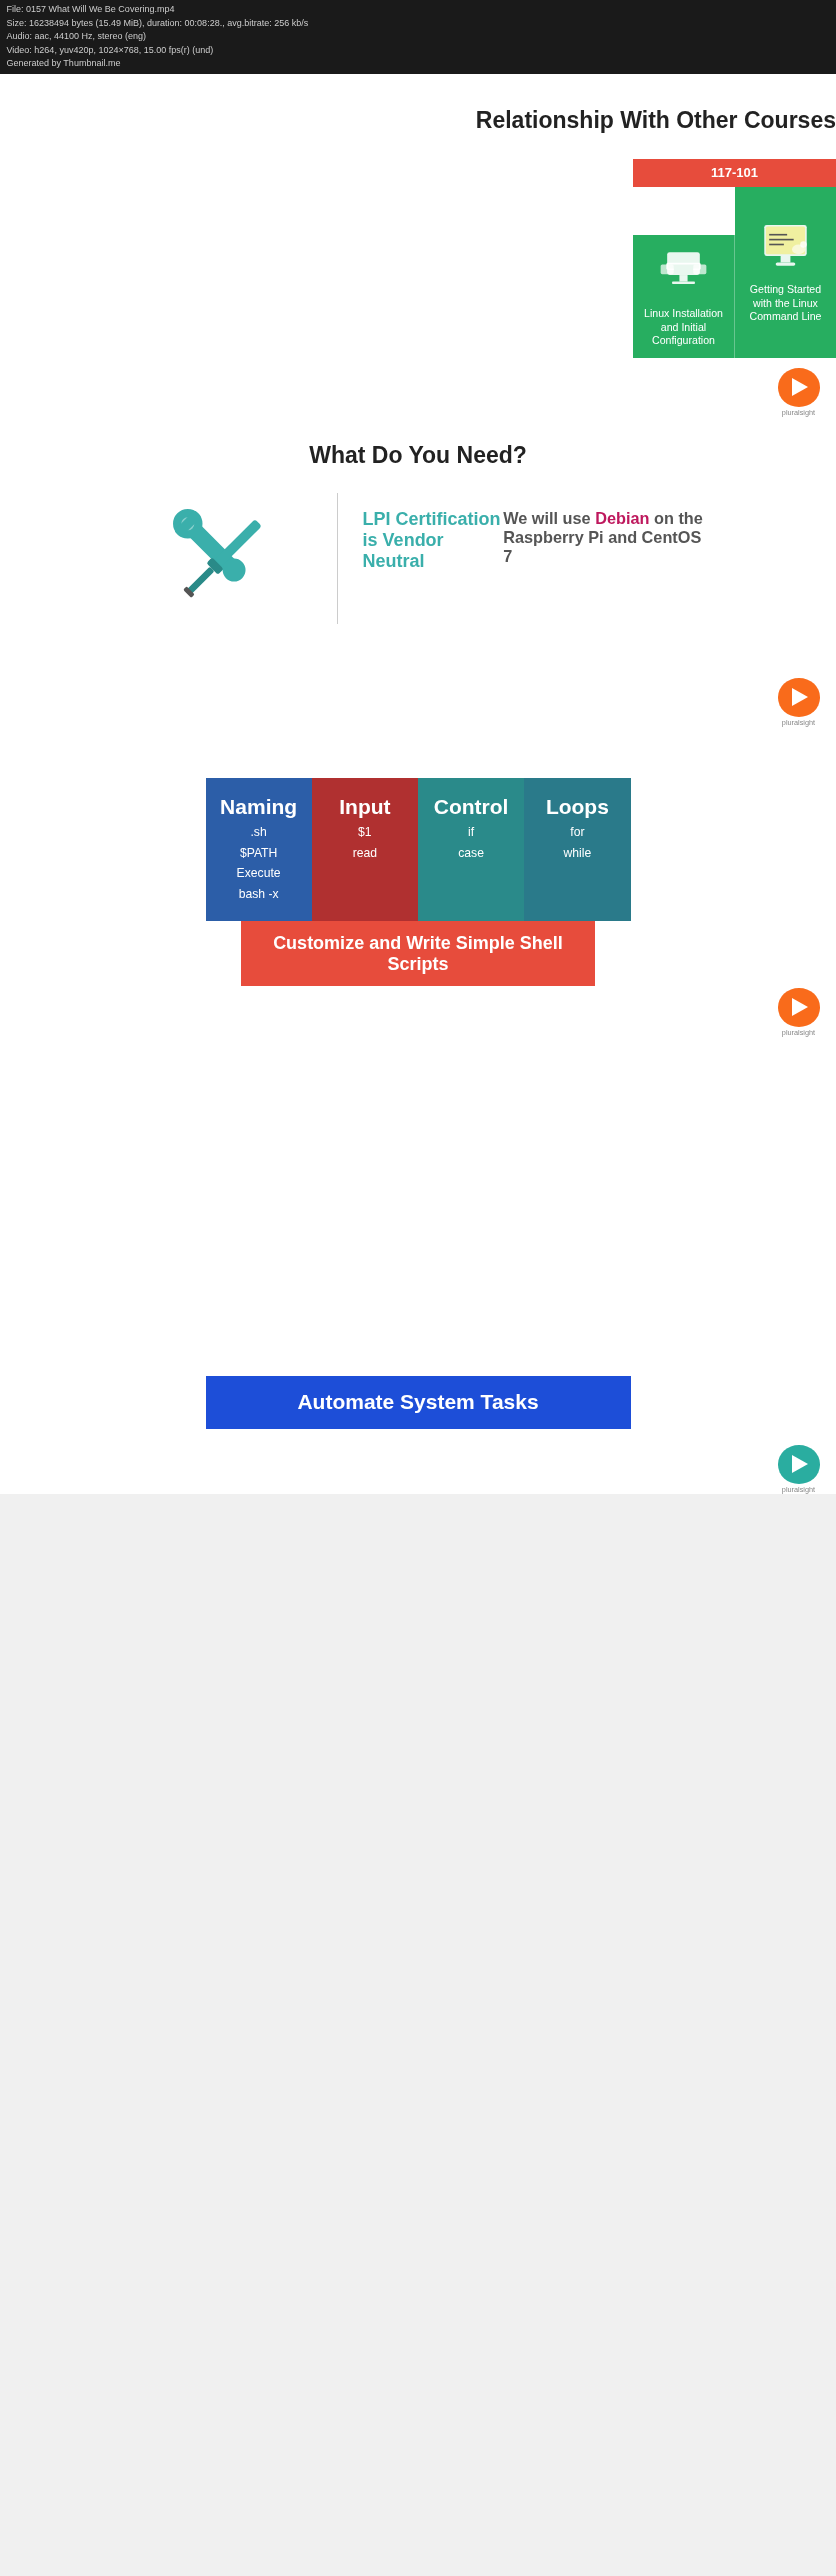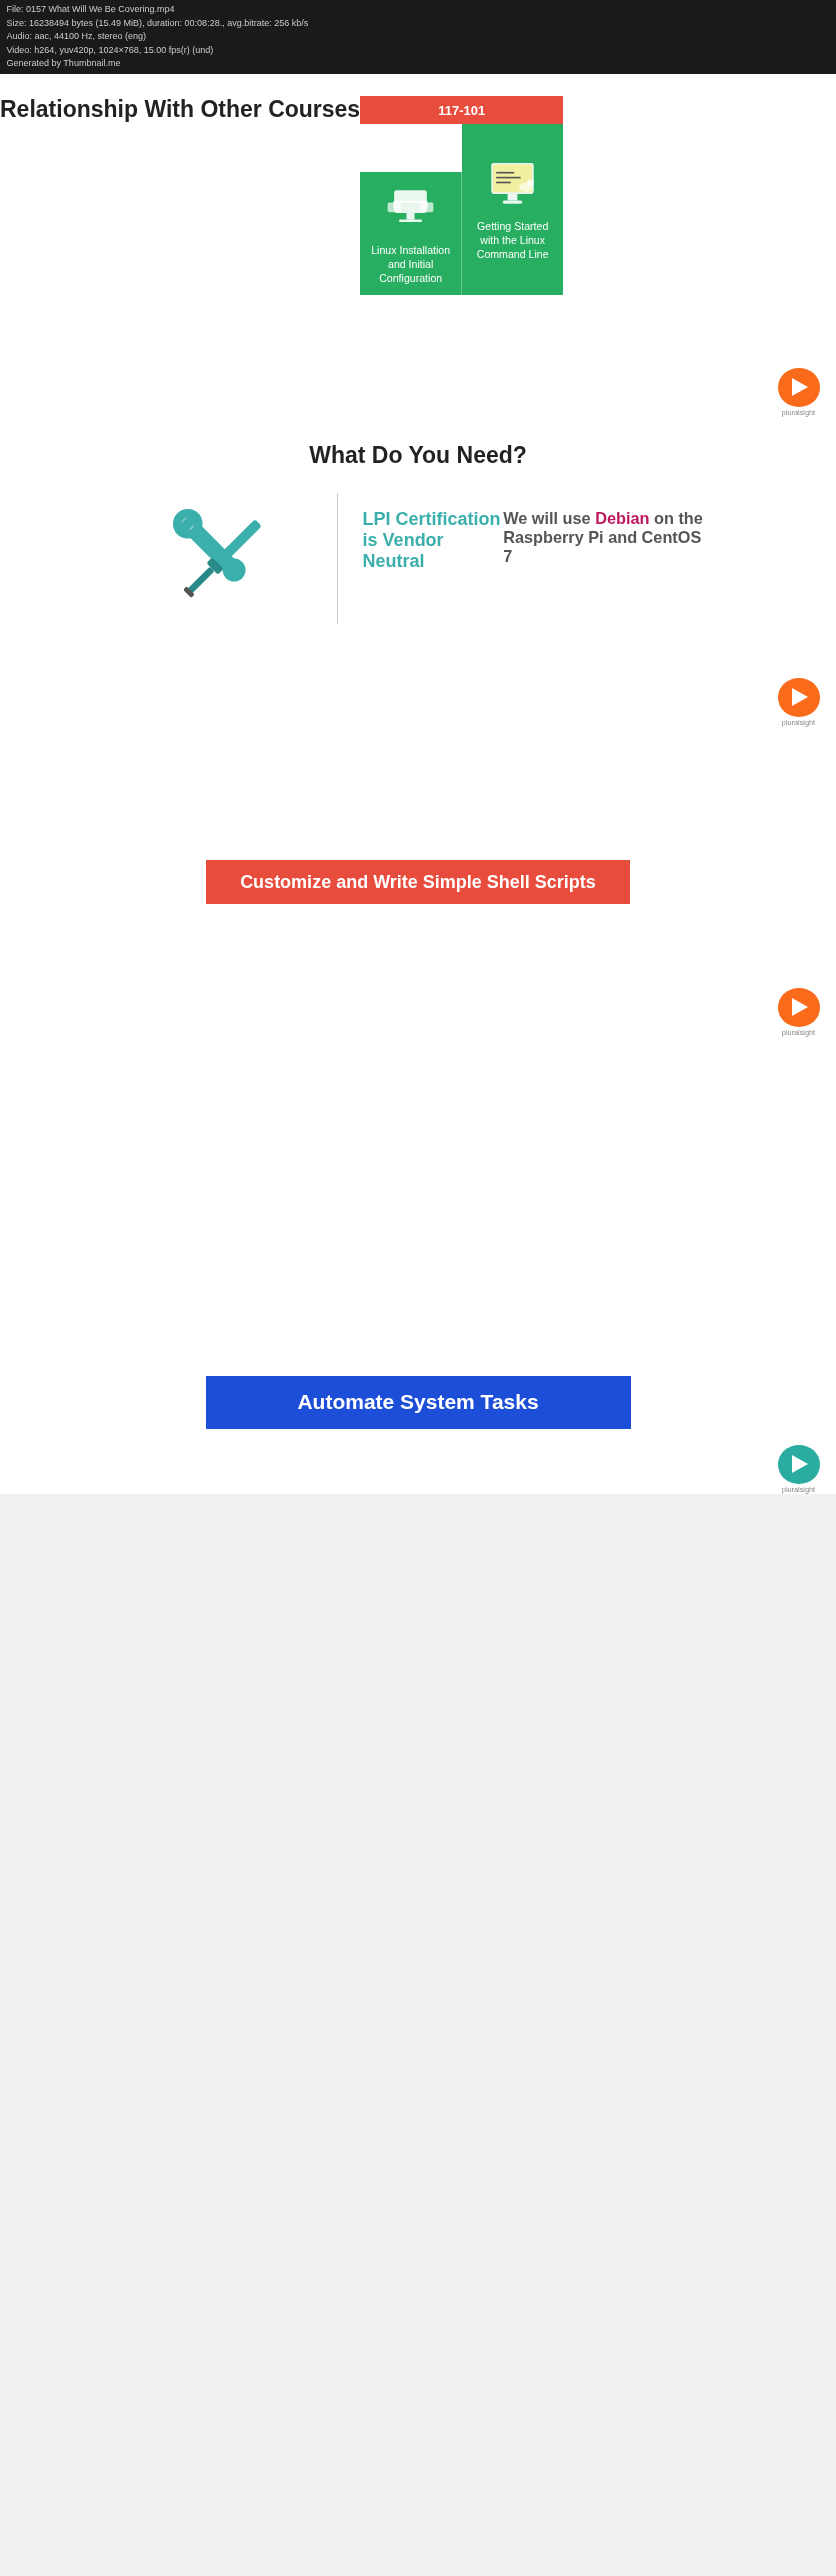--- a/index.html
+++ b/index.html
@@ -63,22 +63,23 @@
       font-size: 7.3px;
       color: #888;
       margin-top: 1.6px;
       text-align: center;
     }
 
     
     .slide-1 {
       height: 343px;
       display: flex;
-      align-items: flex-start;
-      padding-top: 22px;
+      flex-direction: column;
+      align-items: flex-end;
+      padding-top: 33px;
     }
 
     .slide-1 h2 {
       font-size: 23px;
       font-weight: bold;
       color: #222;
       margin-bottom: 24.5px;
     }
 
     .course-box {
@@ -233,21 +234,21 @@
     }
 
     .shell-cell-sub {
       font-size: 12.2px;
       line-height: 1.7;
     }
 
     .shell-banner {
       background: #e74c3c;
       color: white;
-      width: 424px;
+      width: 354px;
       text-align: center;
       padding: 11.4px;
       font-size: 18px;
       font-weight: bold;
     }
 
     
     .slide-4 {
       height: 457px;
       display: flex;
@@ -372,20 +373,46 @@
     </div>
   </div>
 
   <div class="ps-logo">
     <div class="ps-play-btn"></div>
     <div class="ps-text">pluralsight</div>
   </div>
 </div>
 
 <div class="slide slide-3">
+  <div class="shell-grid">
+    <div class="shell-cell shell-cell-naming">
+      <div class="shell-cell-main-title">Naming</div>
+      <div class="shell-cell-sub">
+        .sh<br>$PATH<br>Execute<br>bash -x
+      </div>
+    </div>
+    <div class="shell-cell shell-cell-input">
+      <div class="shell-cell-main-title">Input</div>
+      <div class="shell-cell-sub">
+        $1<br>read
+      </div>
+    </div>
+    <div class="shell-cell shell-cell-control">
+      <div class="shell-cell-main-title">Control</div>
+      <div class="shell-cell-sub">
+        if<br>case
+      </div>
+    </div>
+    <div class="shell-cell shell-cell-loops">
+      <div class="shell-cell-main-title">Loops</div>
+      <div class="shell-cell-sub">
+        for<br>while
+      </div>
+    </div>
+  </div>
   <div class="shell-banner">Customize and Write Simple Shell Scripts</div>
 
   <div class="ps-logo">
     <div class="ps-play-btn"></div>
     <div class="ps-text">pluralsight</div>
   </div>
 </div>
 
 <div class="slide slide-4">
   <div class="automate-banner">Automate System Tasks</div>

